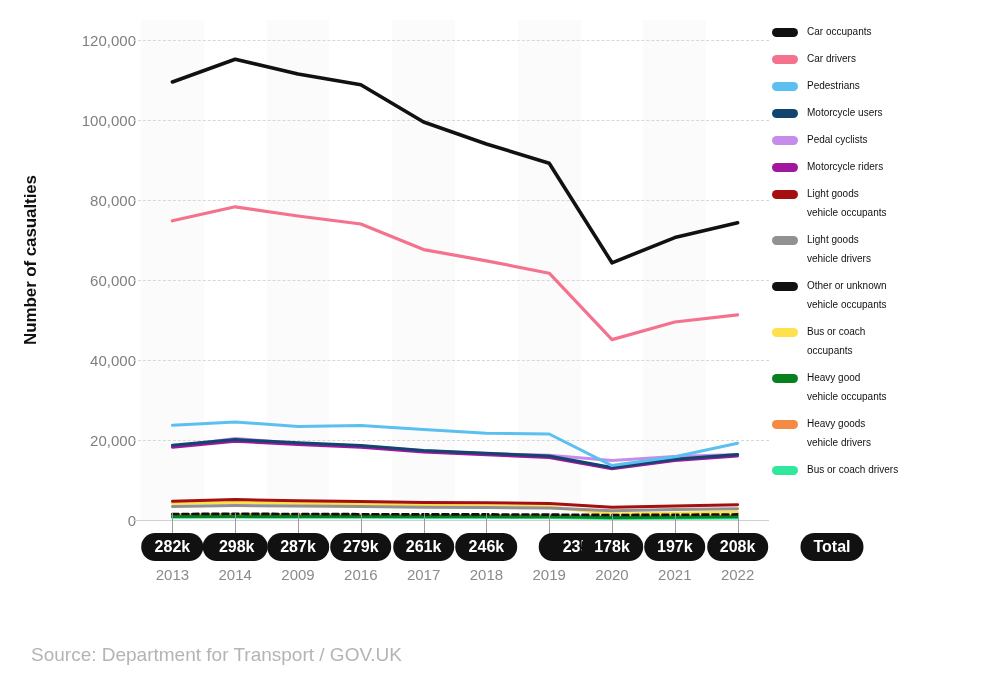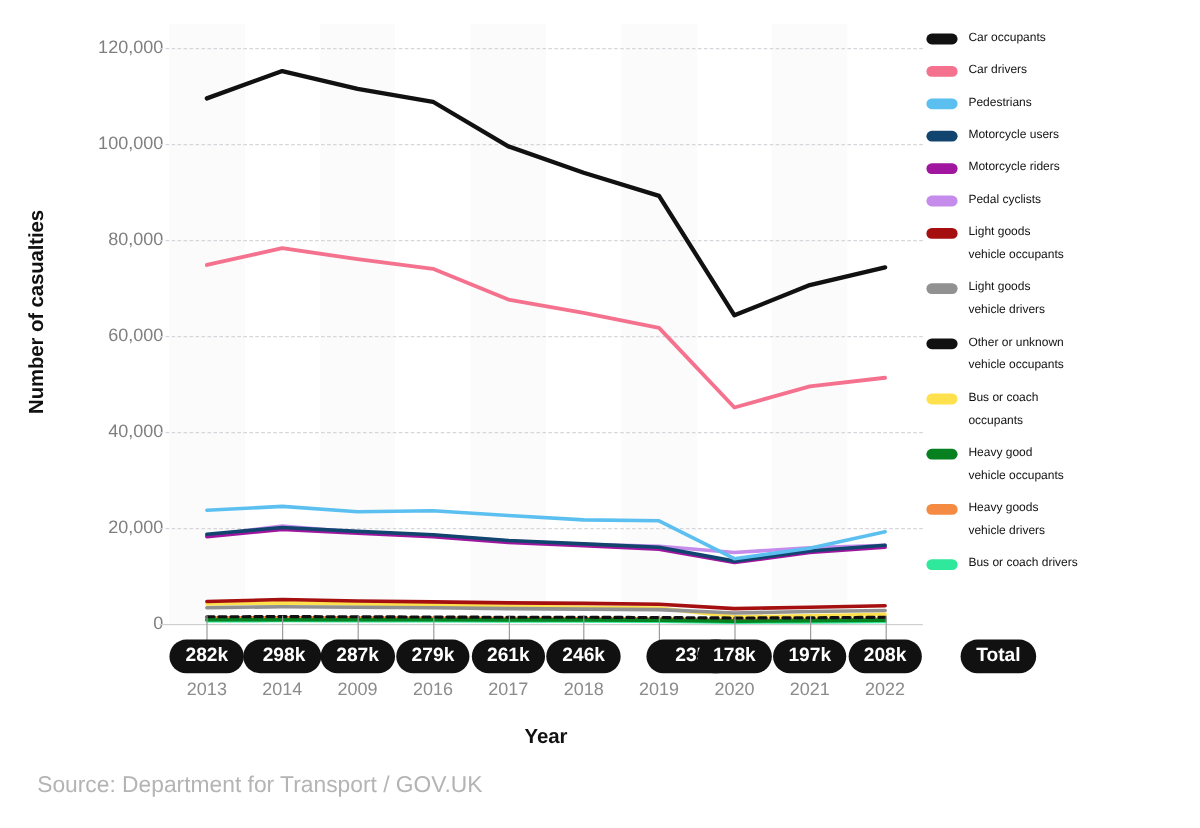--- a/index.html
+++ b/index.html
@@ -290,46 +290,45 @@
       <div class="x-label" style="left: 298px;">2009</div>
       <div class="x-label" style="left: 360.8px;">2016</div>
       <div class="x-label" style="left: 423.6px;">2017</div>
       <div class="x-label" style="left: 486.4px;">2018</div>
       <div class="x-label" style="left: 549.2px;">2019</div>
       <div class="x-label" style="left: 612px;">2020</div>
       <div class="x-label" style="left: 674.8px;">2021</div>
       <div class="x-label" style="left: 737.6px;">2022</div>
     </div>
 
-  <div class="x-axis-title">Year</div>
 
   <div class="legend" id="legend">
       <div class="legend-item">
         <div class="legend-swatch" style="background: rgb(17, 17, 17);"></div>
         <div class="legend-label">Car occupants</div>
       </div>
       <div class="legend-item">
         <div class="legend-swatch" style="background: rgb(244, 114, 142);"></div>
         <div class="legend-label">Car drivers</div>
       </div>
       <div class="legend-item">
         <div class="legend-swatch" style="background: rgb(91, 192, 240);"></div>
         <div class="legend-label">Pedestrians</div>
       </div>
       <div class="legend-item">
         <div class="legend-swatch" style="background: rgb(17, 69, 111);"></div>
         <div class="legend-label">Motorcycle users</div>
       </div>
       <div class="legend-item">
+        <div class="legend-swatch" style="background: rgb(197, 140, 235);"></div>
+        <div class="legend-label">Pedal cyclists</div>
+      </div>
+      <div class="legend-item">
         <div class="legend-swatch" style="background: rgb(161, 22, 158);"></div>
         <div class="legend-label">Motorcycle riders</div>
-      </div>
-      <div class="legend-item">
-        <div class="legend-swatch" style="background: rgb(197, 140, 235);"></div>
-        <div class="legend-label">Pedal cyclists</div>
       </div>
       <div class="legend-item">
         <div class="legend-swatch" style="background: rgb(165, 15, 15);"></div>
         <div class="legend-label">Light goods
 vehicle occupants</div>
       </div>
       <div class="legend-item">
         <div class="legend-swatch" style="background: rgb(145, 145, 145);"></div>
         <div class="legend-label">Light goods
 vehicle drivers</div>

